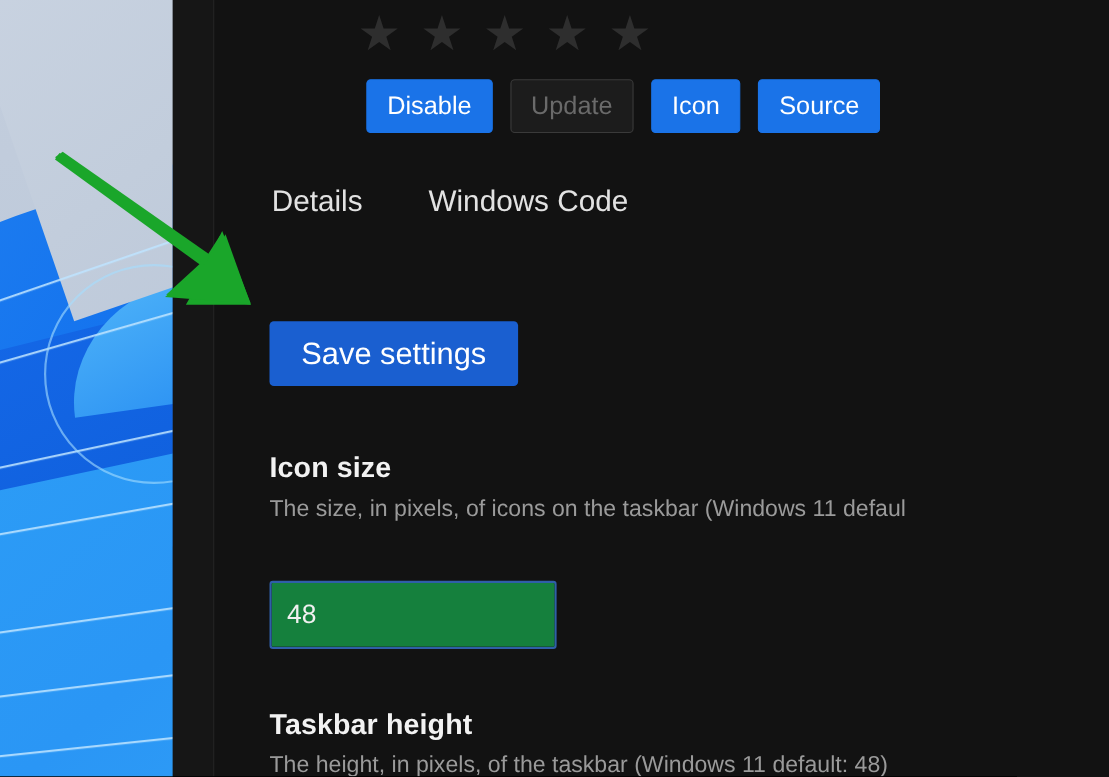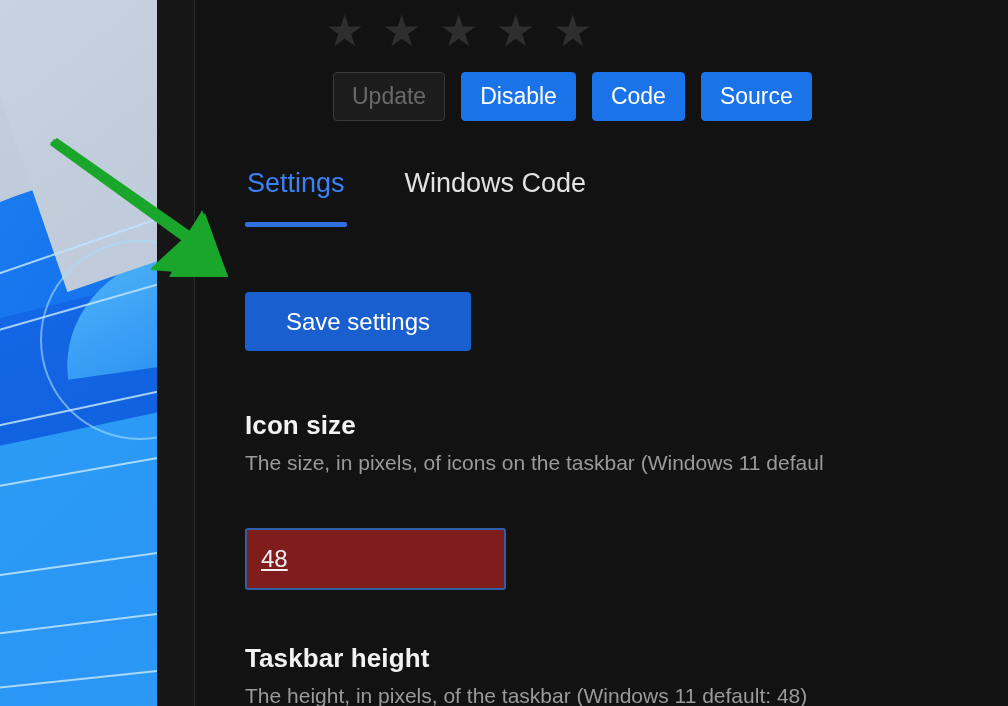--- a/index.html
+++ b/index.html
@@ -162,21 +162,21 @@
     background: #2f6fe0;
     border-radius: 2px;
   }
 
   
   #save-btn {
     position: absolute; left: 50px; top: 292px;
     width: 226px; height: 59px;
     background: #1a5fd0;
     color: #ffffff;
-    font-size: 24px;
+    font-size: 28px;
     border: none;
     border-radius: 4px;
     cursor: pointer;
     font-family: "Liberation Sans", sans-serif;
   }
 
   .field { position: absolute; left: 50px; width: 790px; }
   .field-title {
     font-size: 26px;
     font-weight: bold;
@@ -200,28 +200,27 @@
     width: 261px; height: 62px;
     background: #121212;
     border: 2px solid #2f5fa8;
     border-radius: 3px;
     display: flex;
     align-items: stretch;
     overflow: hidden;
   }
   #num-input {
     flex: 1;
-    background: #7f1d1d;
+    background: #15803d;
     border: none;
     outline: none;
     color: #f0f0f0;
     font-size: 24px;
     font-family: "Liberation Sans", sans-serif;
     padding: 0 14px;
-    text-decoration: underline;
   }
 
   
   #arrow-svg {
     position: absolute; left: 0; top: 0;
     width: 1008px; height: 706px;
     pointer-events: none;
   }
 </style>
 </head>
@@ -252,28 +251,28 @@
 
     <div id="stars">
       <span class="star">★</span>
       <span class="star">★</span>
       <span class="star">★</span>
       <span class="star">★</span>
       <span class="star">★</span>
     </div>
 
     <div id="actions">
+      <button class="btn btn-primary">Disable</button>
       <button class="btn btn-disabled">Update</button>
-      <button class="btn btn-primary">Disable</button>
-      <button class="btn btn-primary">Code</button>
+      <button class="btn btn-primary">Icon</button>
       <button class="btn btn-primary">Source</button>
     </div>
 
     <div id="tabs">
-      <div class="tab active">Settings</div>
+      <div class="tab">Details</div>
       <div class="tab">Windows Code</div>
     </div>
 
     <button id="save-btn">Save settings</button>
 
     <div class="field" id="field-icon-size">
       <div class="field-title">Icon size</div>
       <div class="field-desc">The size, in pixels, of icons on the taskbar (Windows 11 defaul</div>
     </div>
 

